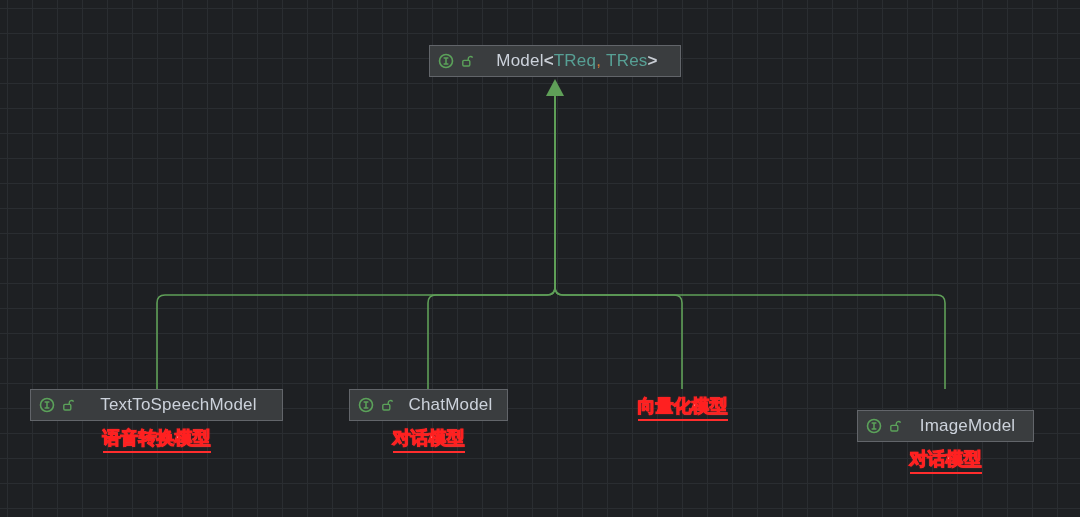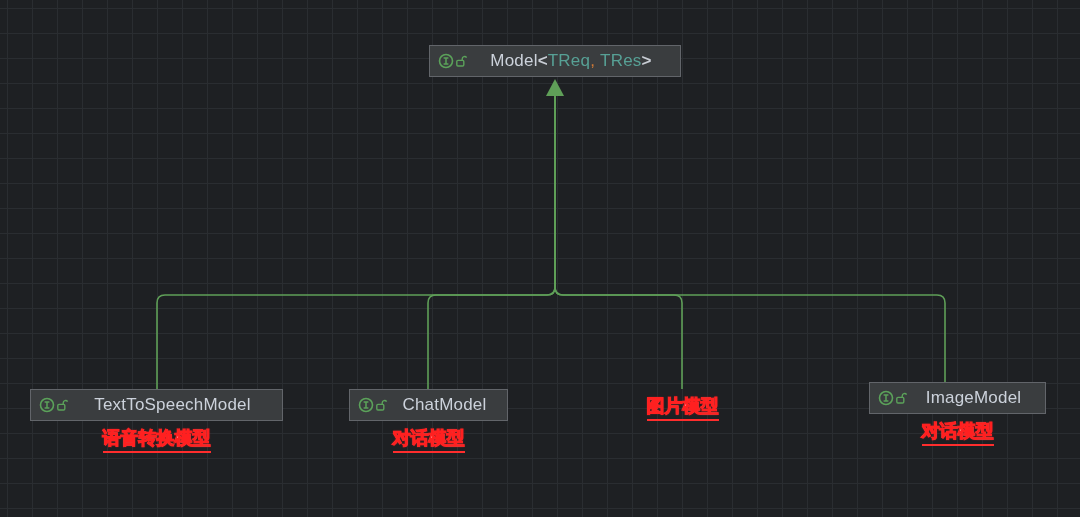--- a/index.html
+++ b/index.html
@@ -21,21 +21,21 @@
 
   .node{
     position:absolute;
     height:32px;
     box-sizing:border-box;
     background:#3a3d3f;
     border:1px solid #62656a;
     display:flex;
     align-items:center;
     padding:0 8px;
-    gap:0;
+    gap:6px;
   }
   .node .icon{display:inline-flex;width:16px;height:16px;flex:0 0 auto;}
   .node .title{
     flex:1;
     text-align:center;
     font-size:17px;
     color:#ccd2db;
     letter-spacing:.2px;
     white-space:nowrap;
     overflow:hidden;
@@ -57,21 +57,21 @@
     padding-bottom:1px;
     line-height:1.2;
     white-space:nowrap;
   }
 
   
   #node-parent{left:429px;top:45px;width:252px;}
   #child-0{left:30px;top:389px;width:253px;}
   #child-1{left:349px;top:389px;width:159px;}
   #child-2{left:571px;top:389px;width:223px;}
-  #child-3{left:857px;top:382px;width:177px;margin-left:12px;}
+  #child-3{left:857px;top:410px;width:177px;}
   .child .node{position:relative;width:100%;}
 </style>
 </head>
 <body>
 
 <div class="canvas">
 
   <svg class="edges" viewBox="0 0 1080 517">
     <path class="edge" d="M555 96 L555 287 Q555 295 547 295 L165 295 Q157 295 157 303 L157 389"></path>
     <path class="edge" d="M555 96 L555 287 Q555 295 547 295 L436 295 Q428 295 428 303 L428 389"></path>
@@ -133,21 +133,21 @@
       </span>
       <span class="title">ChatModel</span>
     </div>
     <div class="annotation-wrap">
       <span class="annotation">对话模型</span>
     </div>
   </div>
 
   <div class="child" id="child-2">
     <div class="annotation-wrap">
-      <span class="annotation">图片模型</span>
+      <span class="annotation">向量化模型</span>
     </div>
   </div>
 
   <div class="child" id="child-3">
     <div class="node">
       <span class="icon">
         <svg viewBox="0 0 16 16" width="16" height="16">
           <circle cx="8" cy="8" r="6.5" fill="none" stroke="#5ba25a" stroke-width="1.6"></circle>
           <path d="M5.6 4.9 H10.4 M5.6 11.1 H10.4 M8 4.9 V11.1" fill="none" stroke="#5ba25a" stroke-width="1.5"></path>
         </svg>

